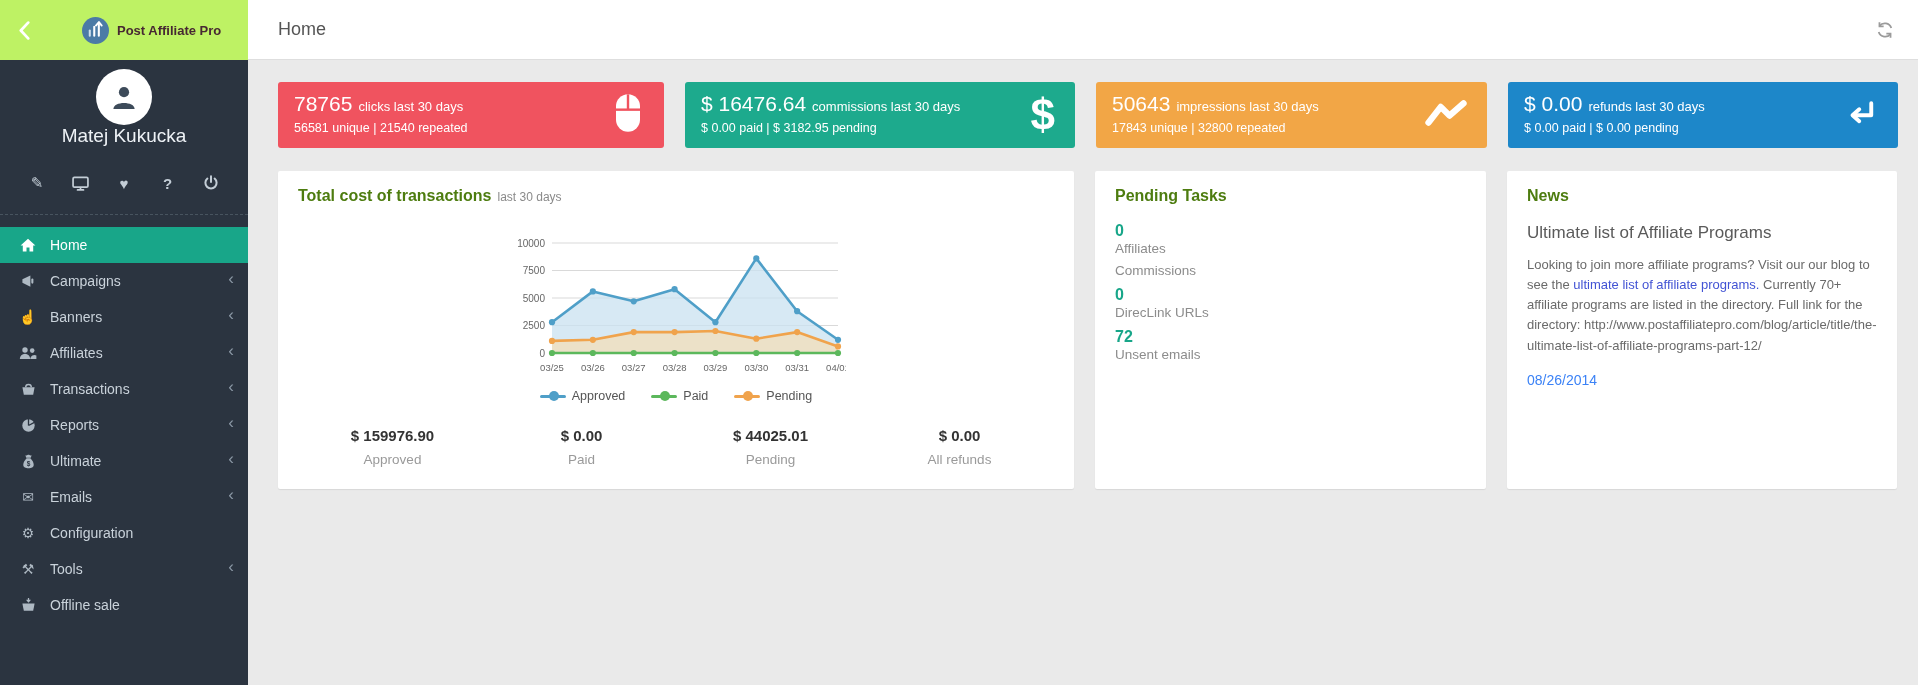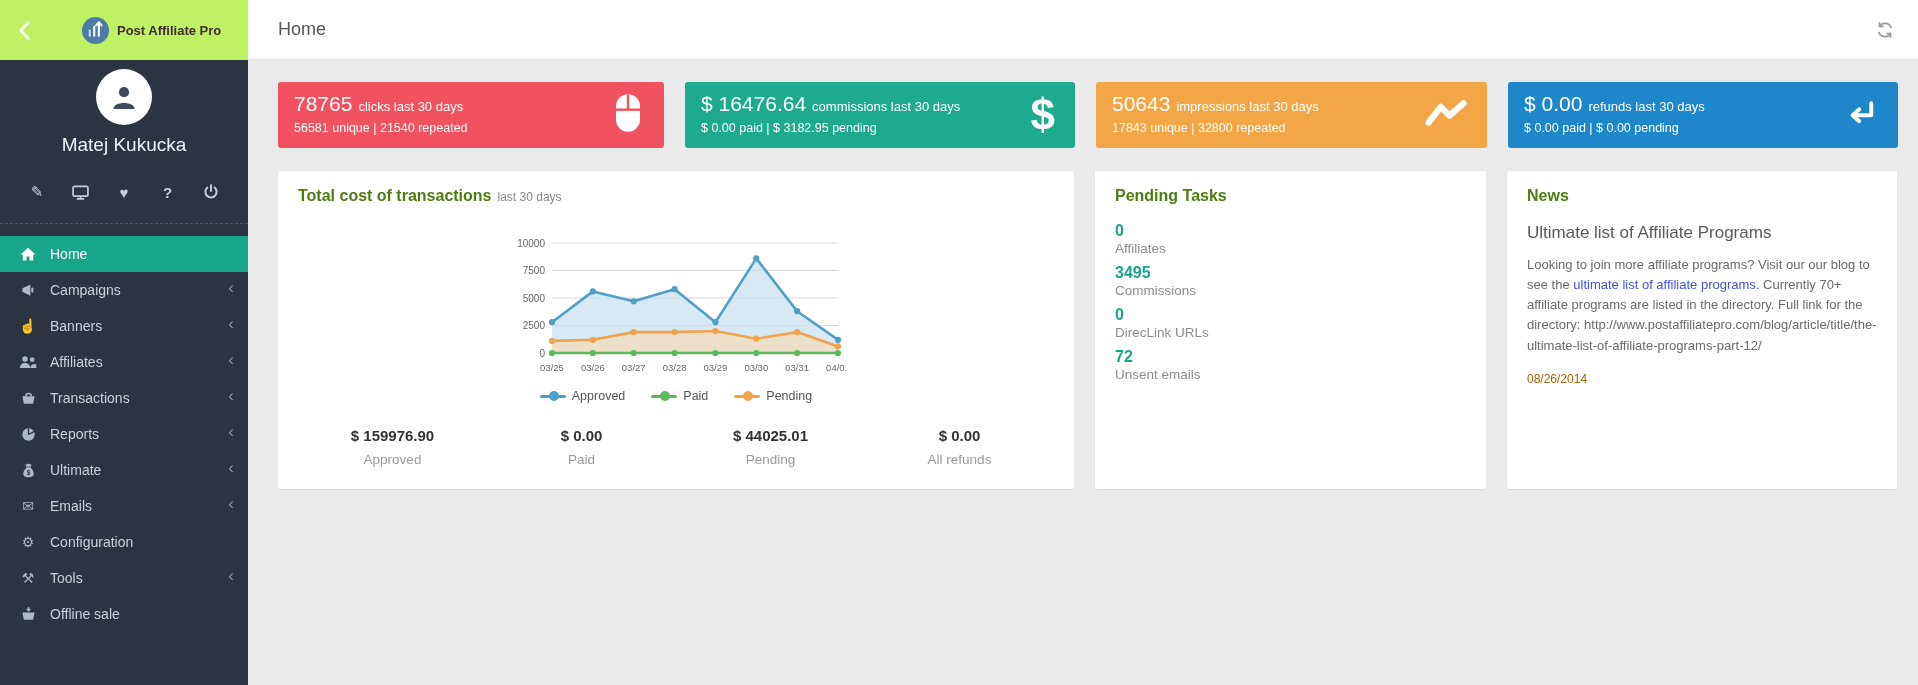--- a/index.html
+++ b/index.html
@@ -10,21 +10,21 @@
   
   .sidebar { position:absolute; left:0; top:0; width:248px; height:685px;
              background:#2b3440; color:#c9d2da; }
   .sidebar-top { height:60px; background:#bef264; display:flex; align-items:center; padding:0 14px 0 18px; }
   .back-btn { width:22px; height:22px; display:inline-flex; align-items:center; cursor:pointer; }
   .logo { margin-left:42px; width:27px; height:27px; flex:0 0 auto; }
   .brand { margin-left:8px; font-size:13px; font-weight:bold; color:#472832; white-space:nowrap; overflow:hidden; }
   .profile { text-align:center; }
   .avatar { margin:9px auto 0; width:56px; height:56px; border-radius:50%; background:#ffffff;
             display:flex; align-items:center; justify-content:center; }
-  .user-name { margin-top:9px; font-size:19px; color:#eef2f6; font-weight:400; }
+  .user-name { font-size:19px; color:#eef2f6; font-weight:400; }
   .quick-icons { margin-top:27px; display:flex; justify-content:space-between; padding:0 28px; align-items:center;
                  color:#c3cdd6; }
   .qi { width:18px; height:18px; display:inline-flex; align-items:center; justify-content:center;
         font-size:15px; cursor:pointer; }
   .qi.q-mark { font-weight:bold; }
   .sep { margin-top:22px; border-top:1px dashed #48545f; }
   .nav { list-style:none; margin-top:12px; }
   .nav-item { height:36px; display:flex; align-items:center; padding:0 14px 0 18px; font-size:14px;
               color:#c9d2da; cursor:pointer; position:relative; }
   .nav-item.active { background:#18a689; color:#ffffff; }
@@ -77,21 +77,21 @@
   .sum-value { font-size:15px; font-weight:bold; color:#333333; }
   .sum-label { font-size:13.5px; color:#9a9a9a; margin-top:8px; }
 
   .task-list { margin-top:16px; }
   .task-count { font-size:16px; font-weight:bold; color:#18a689; line-height:1.25; }
   .task-label { font-size:13.5px; color:#8c8c8c; margin-bottom:7px; }
 
   .news-article-title { margin-top:18px; font-size:17px; color:#5a5a5a; font-weight:400; }
   .news-body { margin-top:12px; font-size:13px; color:#6a6a6a; line-height:1.55; }
   .news-link { color:#4253d4; cursor:pointer; }
-  .news-date { margin-top:16px; font-size:12px; color:#a16207; }
+  .news-date { margin-top:16px; font-size:14px; color:#3b82f6; }
 </style>
 </head>
 <body>
 
 <div class="app">
 
   <aside class="sidebar">
     <div class="sidebar-top">
       <span class="back-btn">
         <svg width="13" height="19" viewBox="0 0 12 18">
@@ -398,21 +398,20 @@
               <div class="sum-label">All refunds</div>
             </div>
           </div>
         </div>
 
         <div class="panel panel-tasks">
           <div class="panel-title">Pending Tasks</div>
           <div class="task-list">
             <div class="task-count">0</div>
             <div class="task-label">Affiliates</div>
-            <div class="task-count">3495</div>
             <div class="task-label">Commissions</div>
             <div class="task-count">0</div>
             <div class="task-label">DirecLink URLs</div>
             <div class="task-count">72</div>
             <div class="task-label">Unsent emails</div>
           </div>
         </div>
 
         <div class="panel panel-news">
           <div class="panel-title">News</div>

